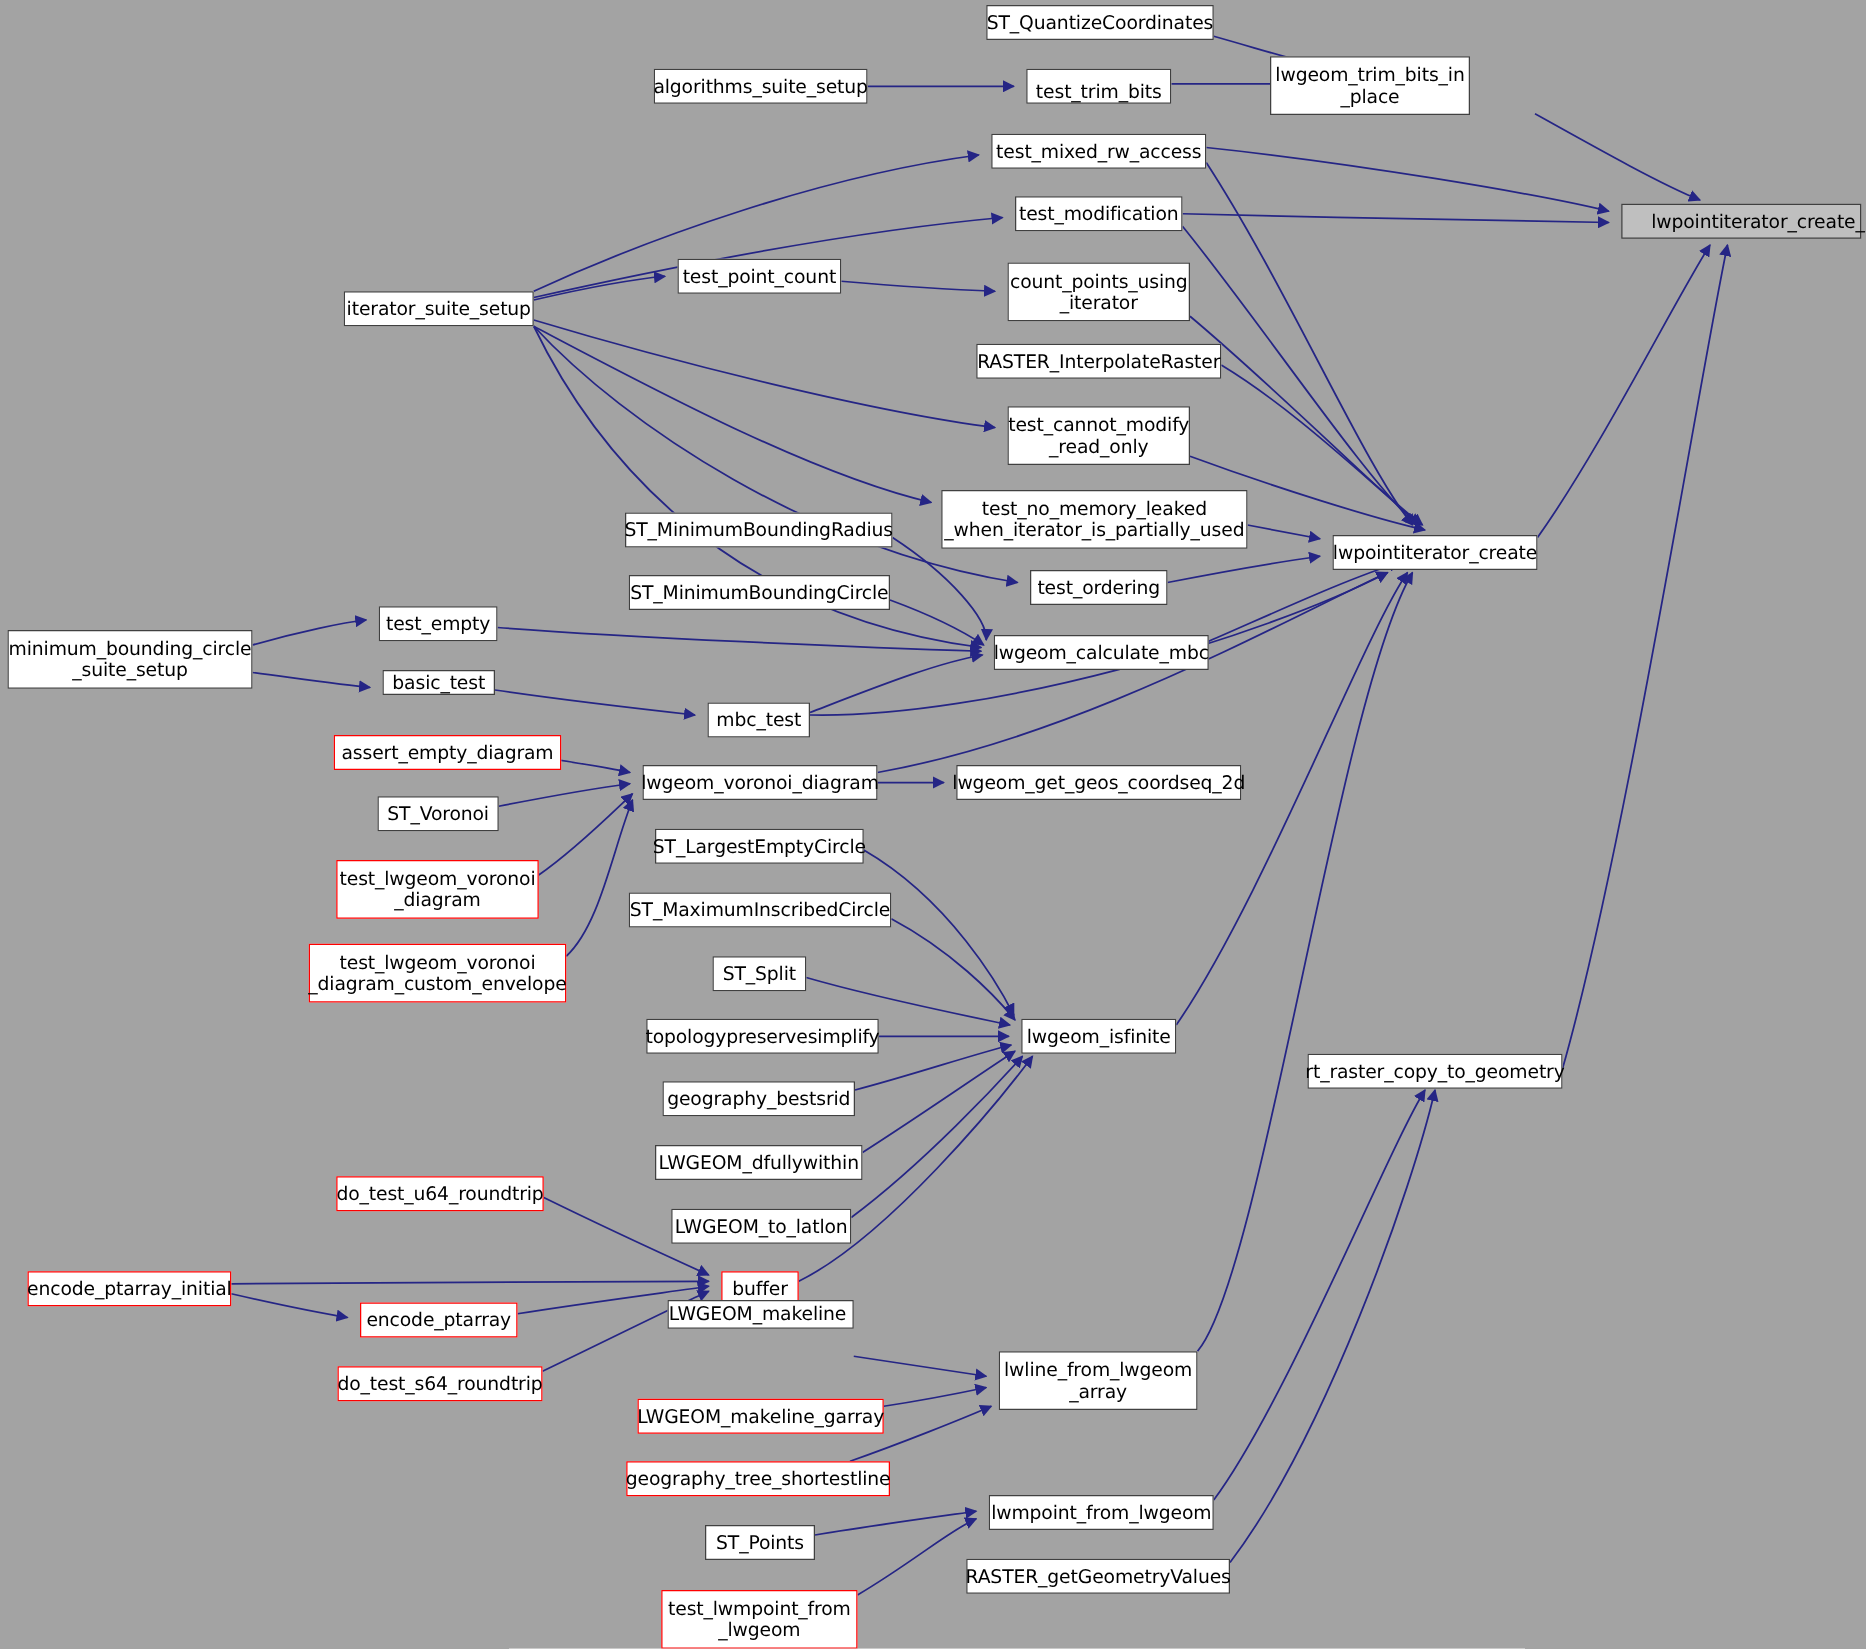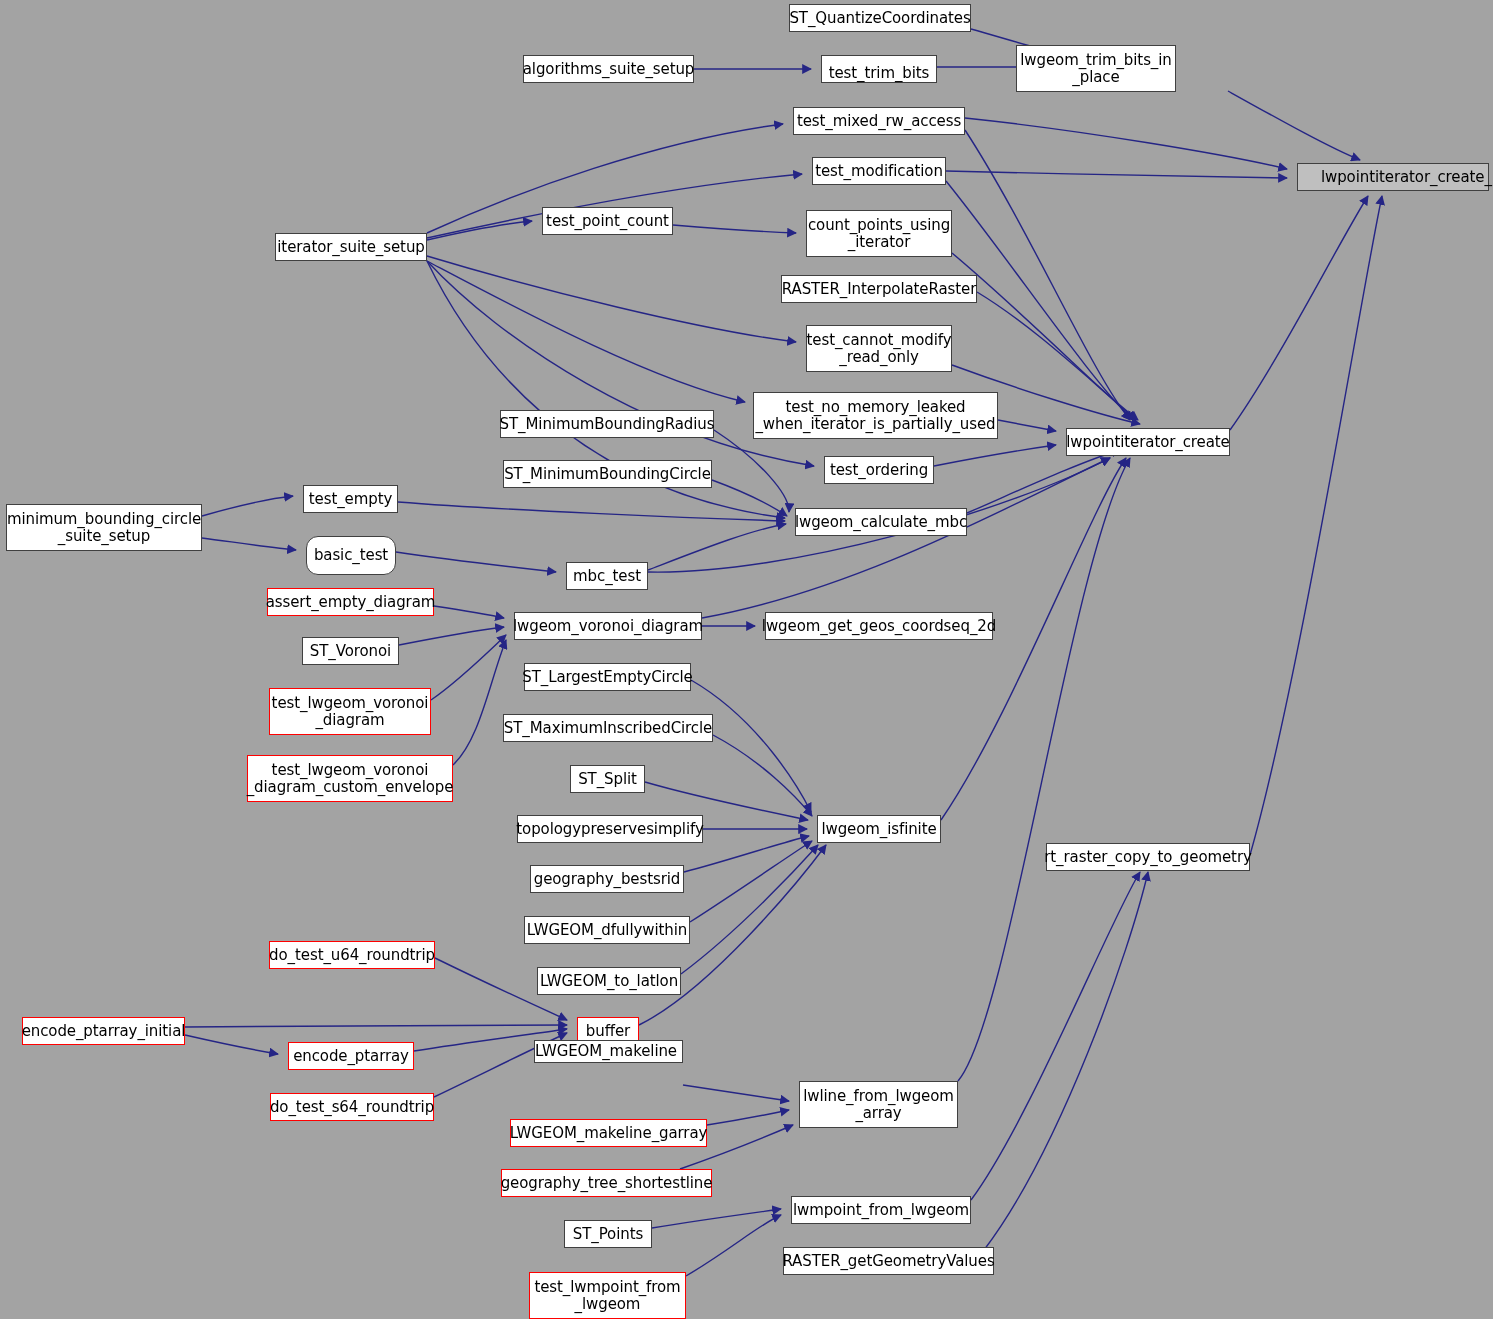--- a/index.html
+++ b/index.html
@@ -143,23 +143,23 @@
       <div class="node" style="left: 753px; top: 392px; width: 245px; height: 47px;"><span class="lbl">test_no_memory_leaked
 _when_iterator_is_partially_used</span></div>
       <div class="node" style="left: 500px; top: 410px; width: 214px; height: 28px;"><span class="lbl">ST_MinimumBoundingRadius</span></div>
       <div class="node" style="left: 1066px; top: 428px; width: 164px; height: 28px;"><span class="lbl">lwpointiterator_create</span></div>
       <div class="node" style="left: 824px; top: 456px; width: 110px; height: 28px;"><span class="lbl">test_ordering</span></div>
       <div class="node" style="left: 503px; top: 460px; width: 209px; height: 28px;"><span class="lbl">ST_MinimumBoundingCircle</span></div>
       <div class="node" style="left: 6px; top: 504px; width: 196px; height: 47px;"><span class="lbl">minimum_bounding_circle
 _suite_setup</span></div>
       <div class="node" style="left: 303px; top: 485px; width: 95px; height: 28px;"><span class="lbl">test_empty</span></div>
       <div class="node" style="left: 795px; top: 508px; width: 172px; height: 28px;"><span class="lbl">lwgeom_calculate_mbc</span></div>
-      <div class="node" style="left: 306px; top: 536px; width: 90px; height: 39px; border-radius: 12px;"><span class="lbl">basic_test</span></div>
+      <div class="node" style="left: 306px; top: 536px; width: 90px; height: 20px;"><span class="lbl">basic_test</span></div>
       <div class="node" style="left: 566px; top: 562px; width: 82px; height: 28px;"><span class="lbl">mbc_test</span></div>
-      <div class="node red" style="left: 267px; top: 588px; width: 167px; height: 28px;"><span class="lbl">assert_empty_diagram</span></div>
+      <div class="node red" style="left: 267px; top: 588px; width: 182px; height: 28px;"><span class="lbl">assert_empty_diagram</span></div>
       <div class="node" style="left: 514px; top: 612px; width: 188px; height: 28px;"><span class="lbl">lwgeom_voronoi_diagram</span></div>
       <div class="node" style="left: 765px; top: 612px; width: 228px; height: 28px;"><span class="lbl">lwgeom_get_geos_coordseq_2d</span></div>
       <div class="node" style="left: 302px; top: 637px; width: 97px; height: 28px;"><span class="lbl">ST_Voronoi</span></div>
       <div class="node" style="left: 524px; top: 663px; width: 167px; height: 28px;"><span class="lbl">ST_LargestEmptyCircle</span></div>
       <div class="node red" style="left: 269px; top: 688px; width: 162px; height: 47px;"><span class="lbl">test_lwgeom_voronoi
 _diagram</span></div>
       <div class="node" style="left: 503px; top: 714px; width: 210px; height: 28px;"><span class="lbl">ST_MaximumInscribedCircle</span></div>
       <div class="node red" style="left: 247px; top: 755px; width: 206px; height: 47px;"><span class="lbl">test_lwgeom_voronoi
 _diagram_custom_envelope</span></div>
       <div class="node" style="left: 570px; top: 765px; width: 75px; height: 28px;"><span class="lbl">ST_Split</span></div>
@@ -174,17 +174,17 @@
       <div class="node red" style="left: 577px; top: 1017px; width: 62px; height: 28px;"><span class="lbl">buffer</span></div>
       <div class="node red" style="left: 288px; top: 1042px; width: 126px; height: 28px;"><span class="lbl">encode_ptarray</span></div>
       <div class="node" style="left: 534px; top: 1040px; width: 149px; height: 23px; justify-content: flex-end;"><span class="lbl">LWGEOM_makeline</span></div>
       <div class="node" style="left: 799px; top: 1081px; width: 159px; height: 47px;"><span class="lbl">lwline_from_lwgeom
 _array</span></div>
       <div class="node red" style="left: 270px; top: 1093px; width: 164px; height: 28px;"><span class="lbl">do_test_s64_roundtrip</span></div>
       <div class="node red" style="left: 510px; top: 1119px; width: 197px; height: 28px;"><span class="lbl">LWGEOM_makeline_garray</span></div>
       <div class="node red" style="left: 501px; top: 1169px; width: 211px; height: 28px;"><span class="lbl">geography_tree_shortestline</span></div>
       <div class="node" style="left: 791px; top: 1196px; width: 180px; height: 28px;"><span class="lbl">lwmpoint_from_lwgeom</span></div>
       <div class="node" style="left: 564px; top: 1220px; width: 88px; height: 28px;"><span class="lbl">ST_Points</span></div>
-      <div class="node" style="left: 773px; top: 1247px; width: 211px; height: 28px; margin-left: 10px;"><span class="lbl">RASTER_getGeometryValues</span></div>
+      <div class="node" style="left: 773px; top: 1247px; width: 211px; height: 28px;"><span class="lbl">RASTER_getGeometryValues</span></div>
       <div class="node red" style="left: 529px; top: 1272px; width: 157px; height: 47px;"><span class="lbl">test_lwmpoint_from
 _lwgeom</span></div>
     </div>
 </div>
 
 </body></html>

